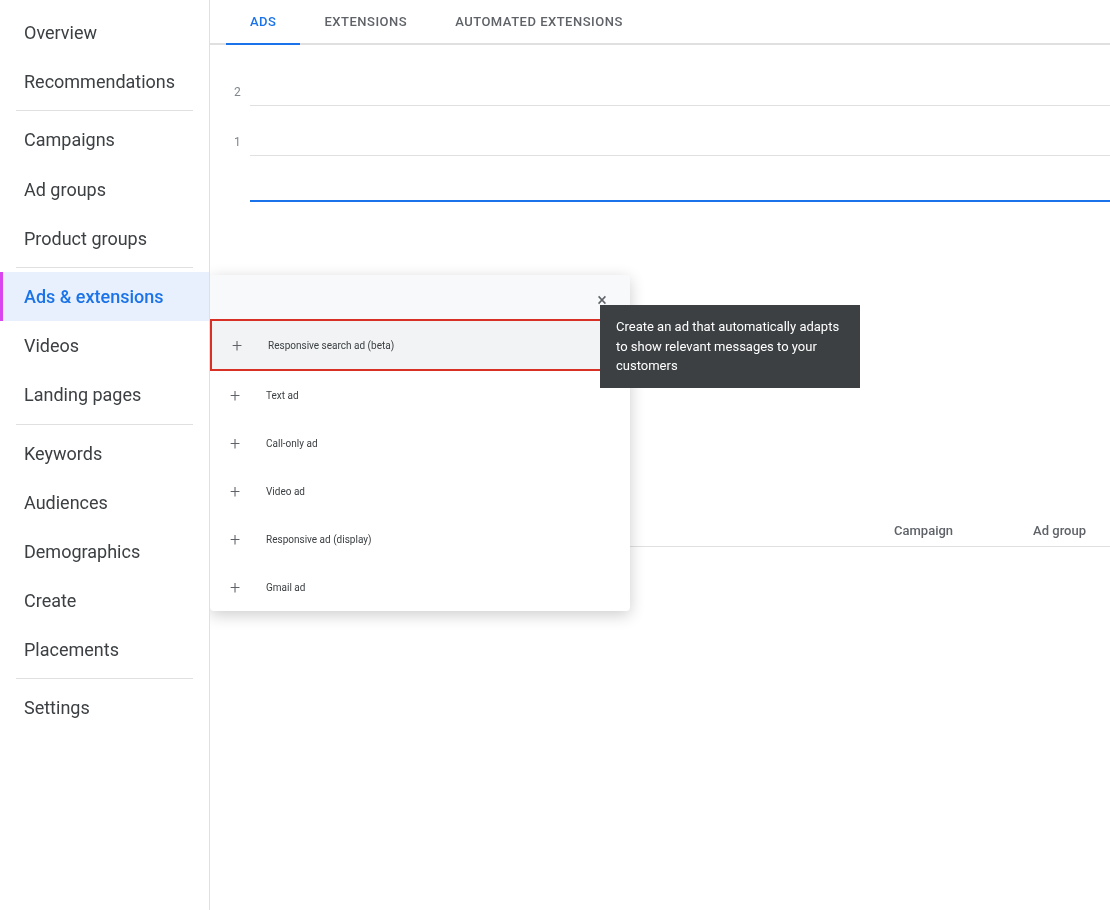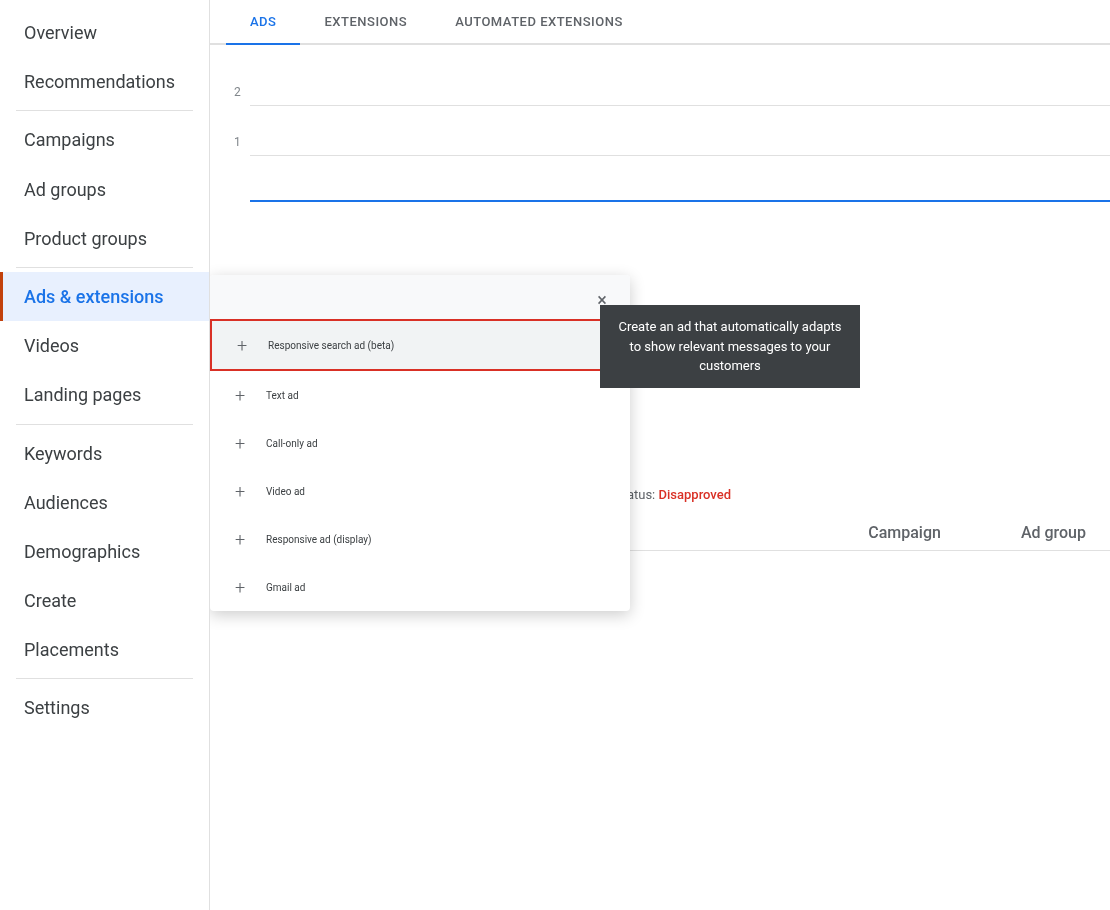--- a/index.html
+++ b/index.html
@@ -31,39 +31,38 @@
       color: #3c4043;
       font-size: 18px;
       line-height: 1.4;
       position: relative;
     }
 
     .sidebar-item.active {
       color: #1a73e8;
       font-weight: 500;
       background: #e8f0fe;
-      border-left: 3px solid #c2410c;
+      border-left: 3px solid #d946ef;
       padding-left: 21px;
     }
 
     .sidebar-divider {
       height: 1px;
       background: #e0e0e0;
       margin: 4px 16px;
     }
 
     
     .main {
       flex: 1;
       display: flex;
       flex-direction: column;
       background: #fff;
       position: relative;
       overflow: hidden;
-      text-align: center;
     }
 
     
     .tabs-bar {
       display: flex;
       border-bottom: 2px solid #e0e0e0;
       padding: 0 16px;
       background: #fff;
       position: relative;
     }
@@ -221,21 +220,21 @@
       position: absolute;
       top: 270px;
       left: 0;
       right: 0;
       display: flex;
       padding: 8px 24px;
       border-bottom: 1px solid #e0e0e0;
     }
 
     .table-header-cell {
-      font-size: 16px;
+      font-size: 13px;
       color: #5f6368;
       font-weight: 500;
     }
 
     .th-campaign { margin-left: auto; margin-right: 80px; }
     .th-adgroup { }
   </style>
 </head>
 <body>
 

